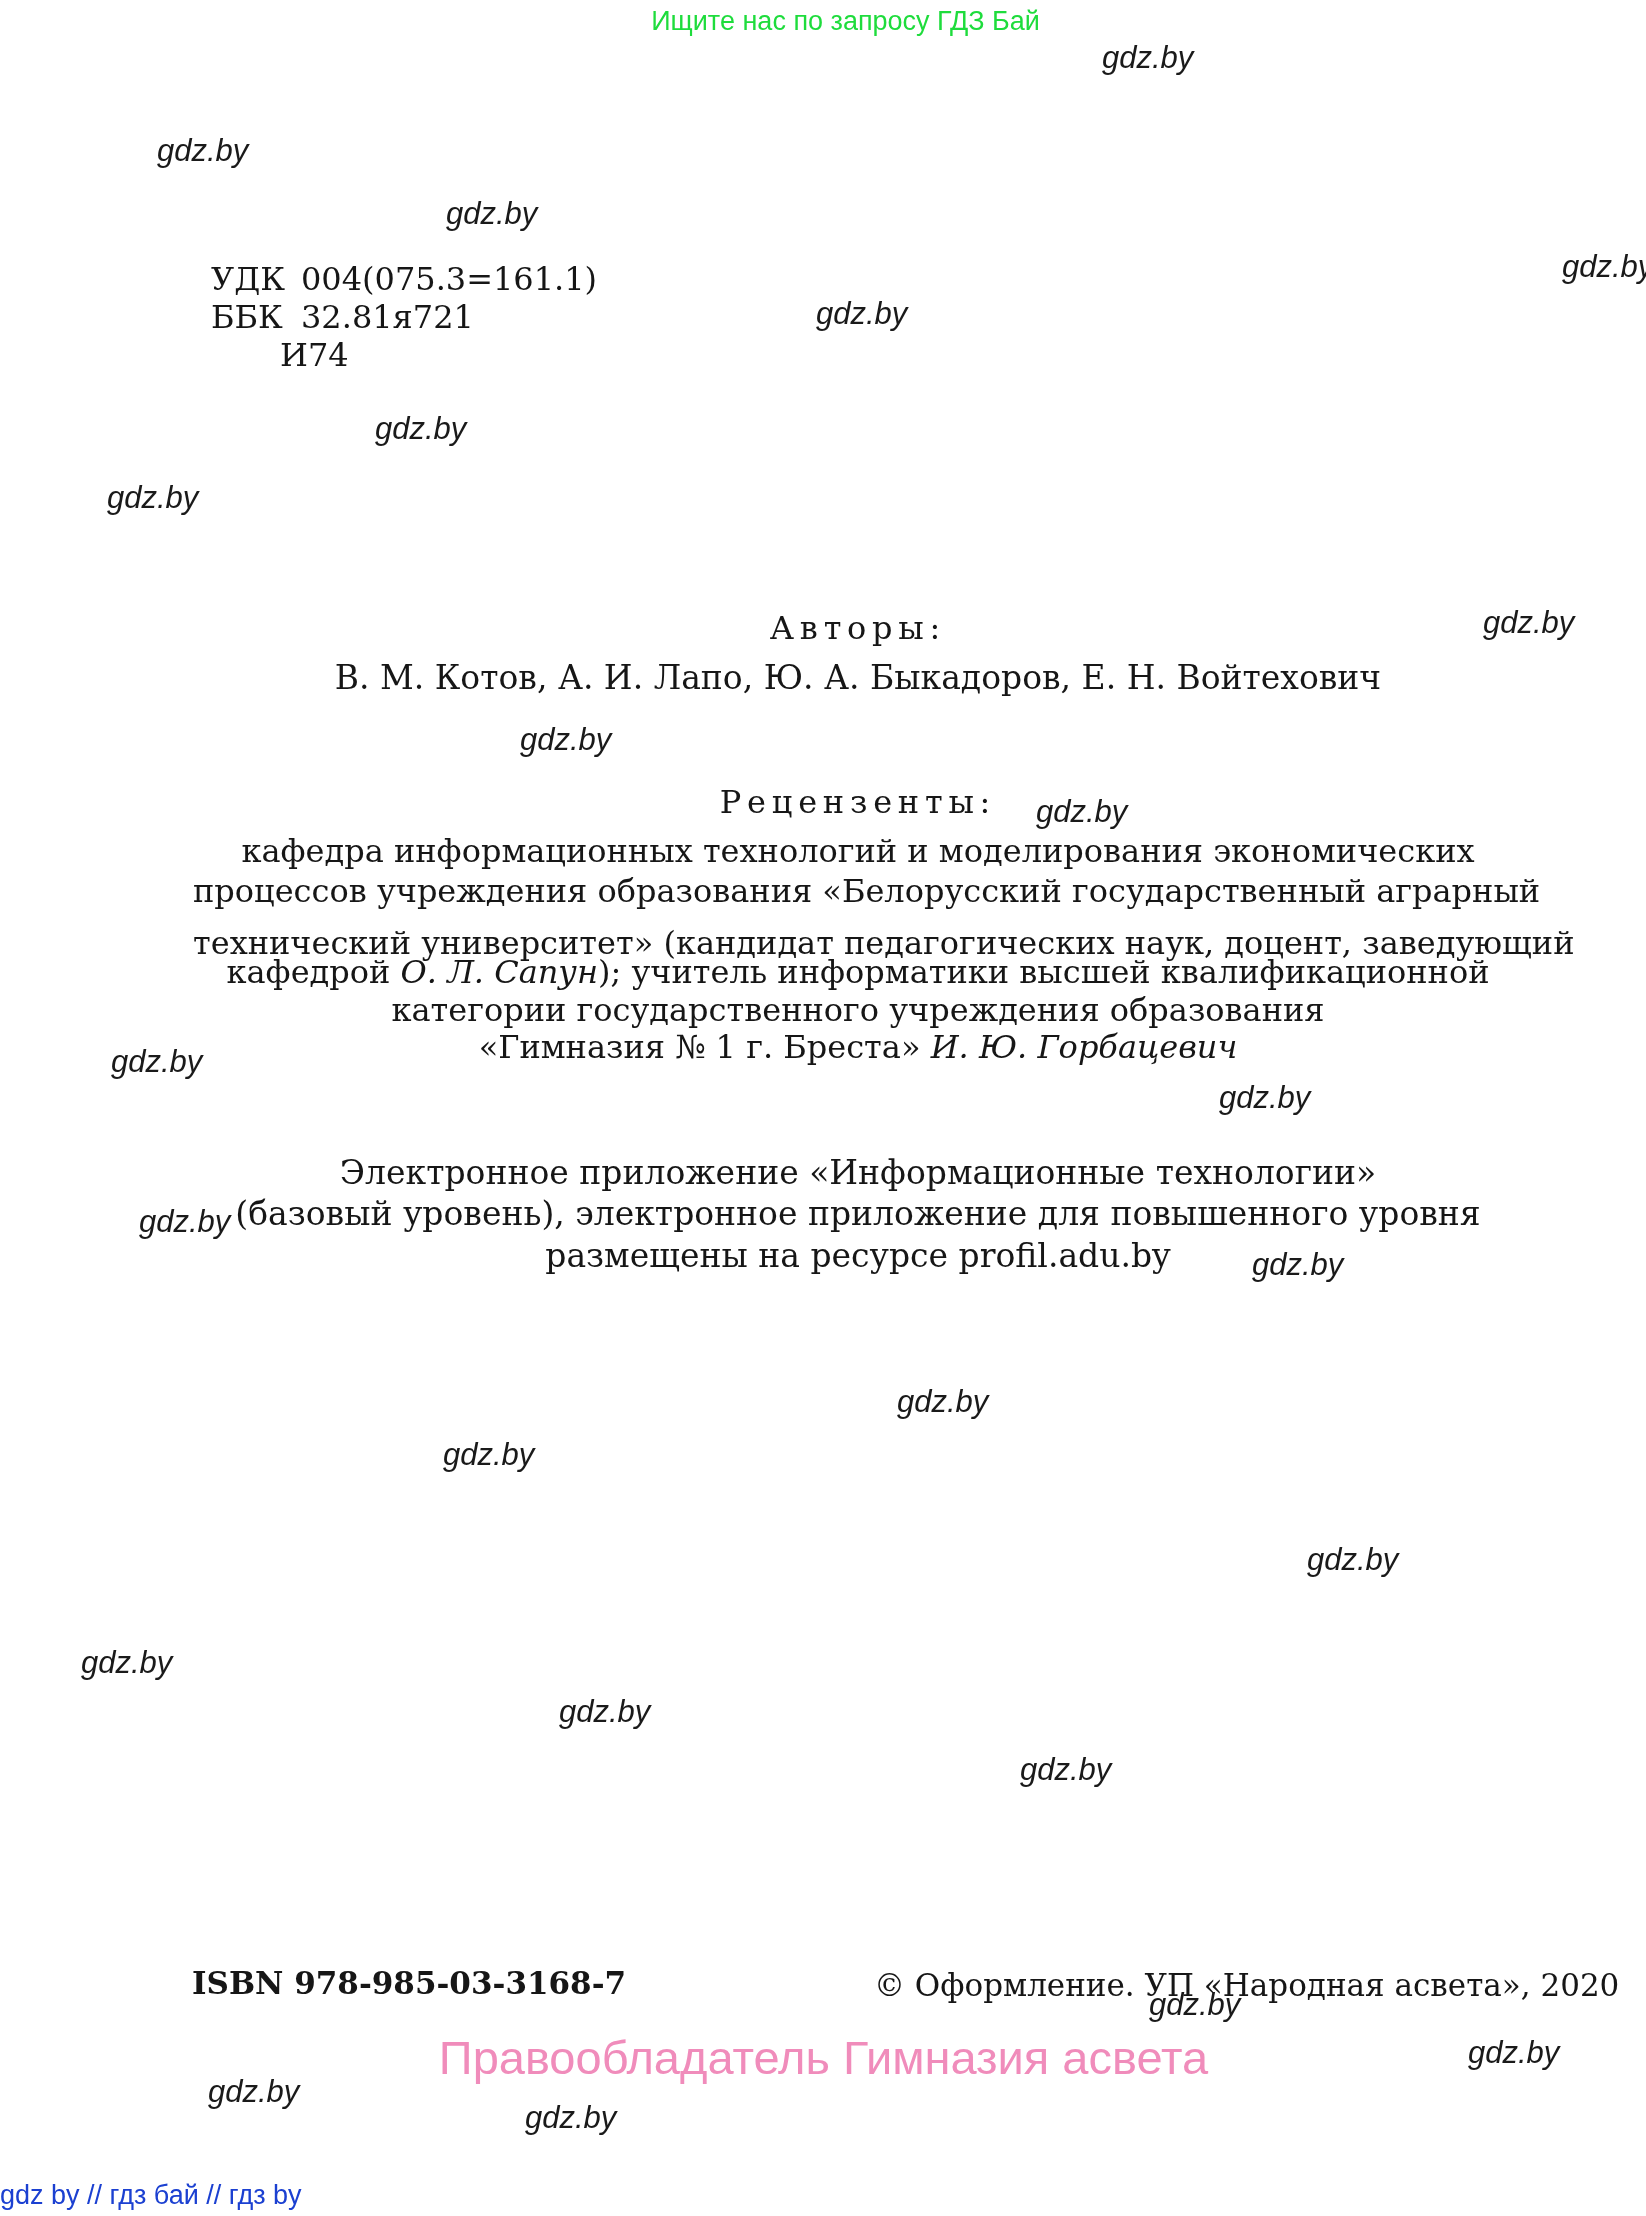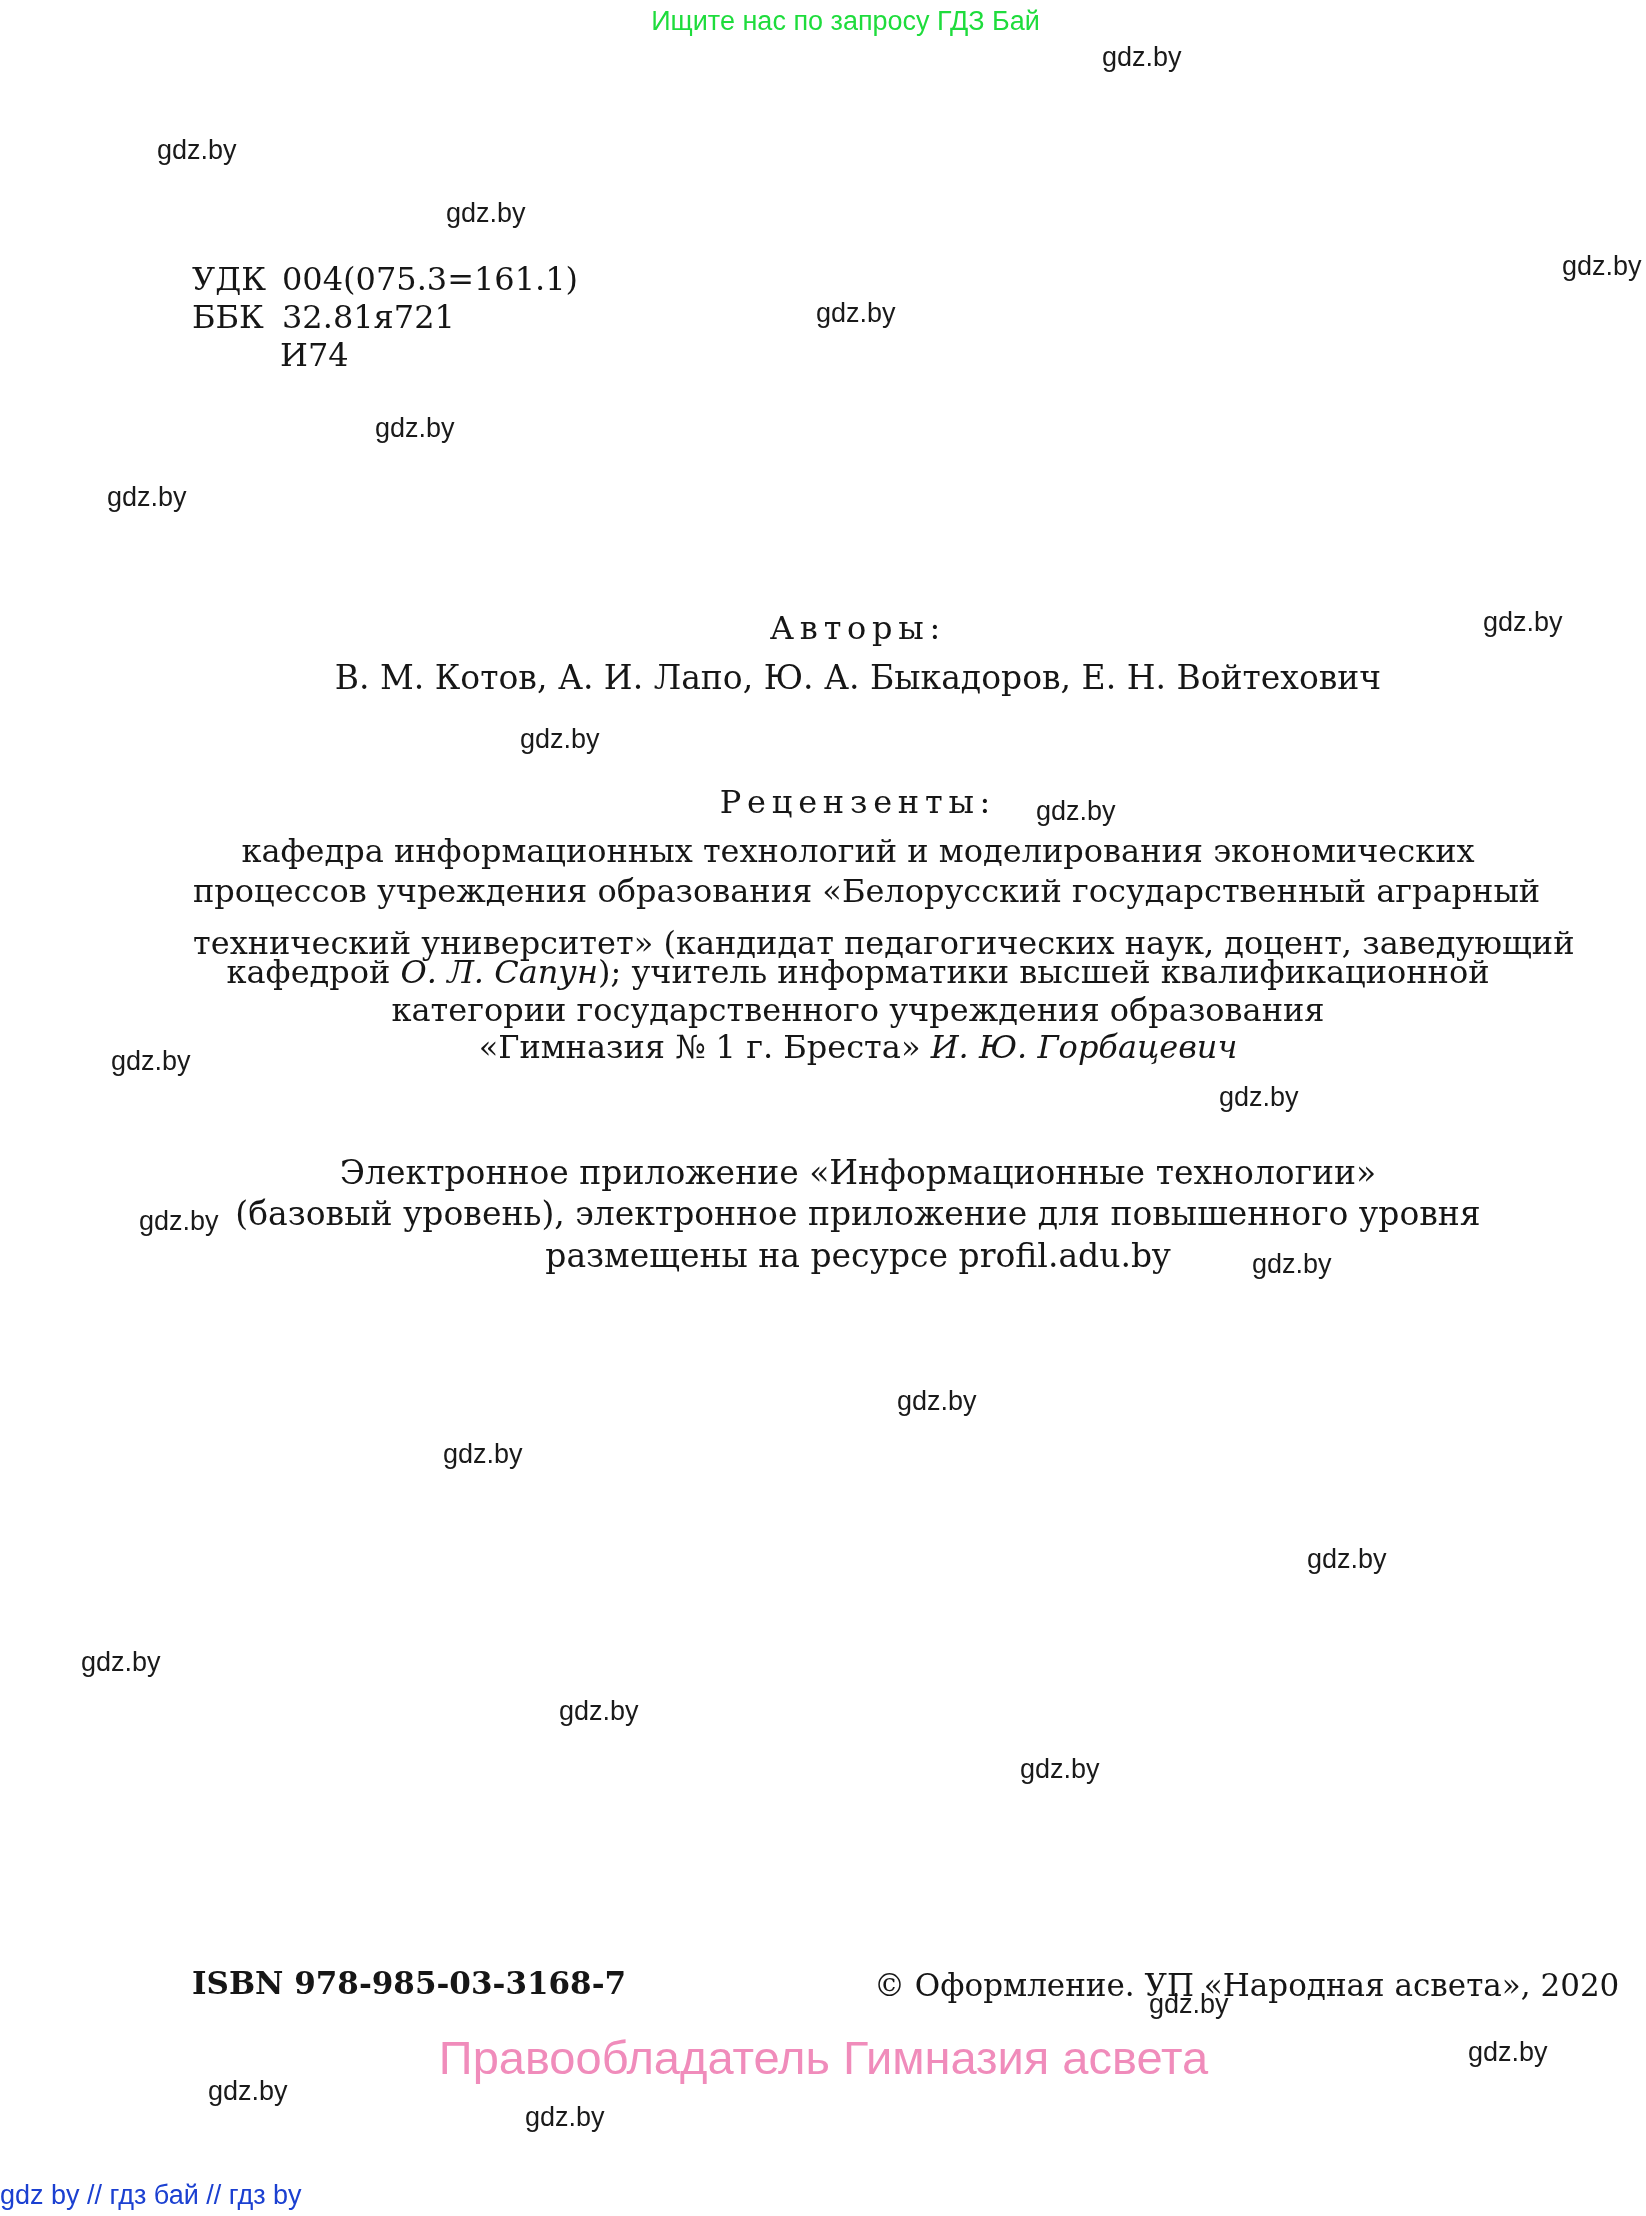--- a/index.html
+++ b/index.html
@@ -15,27 +15,28 @@
   .promo{
     position:absolute;top:4.8px;left:0;width:100%;
     text-align:center;
     font-family:"Liberation Sans", sans-serif;
     font-size:27px;line-height:32px;padding-left:22px;
   }
   
   .wm{
     position:absolute;
     font-family:"Liberation Sans", sans-serif;
-    font-size:27px;line-height:31px;
+    font-size:31px;line-height:31px;
     color:#1a1a1a;
     white-space:nowrap;
+    font-style:italic;
   }
   
   .udk{position:absolute;left:192px;top:260px;font-size:32px;line-height:38px;white-space:nowrap;}
-  .udk-row .lbl{display:inline-block;min-width:90px;}
+  .udk-row .lbl{display:inline-block;min-width:90px;margin-left:19px;}
   .udk-indent{margin-left:88px;}
   
   .content-line{
     position:absolute;left:193px;width:1330px;
     text-align:center;font-size:32px;white-space:nowrap;
   }
   .heading-sp{letter-spacing:0.18em;}
   .names{font-size:33px;}
   .it{font-style:italic;margin-top:28px;}
   

